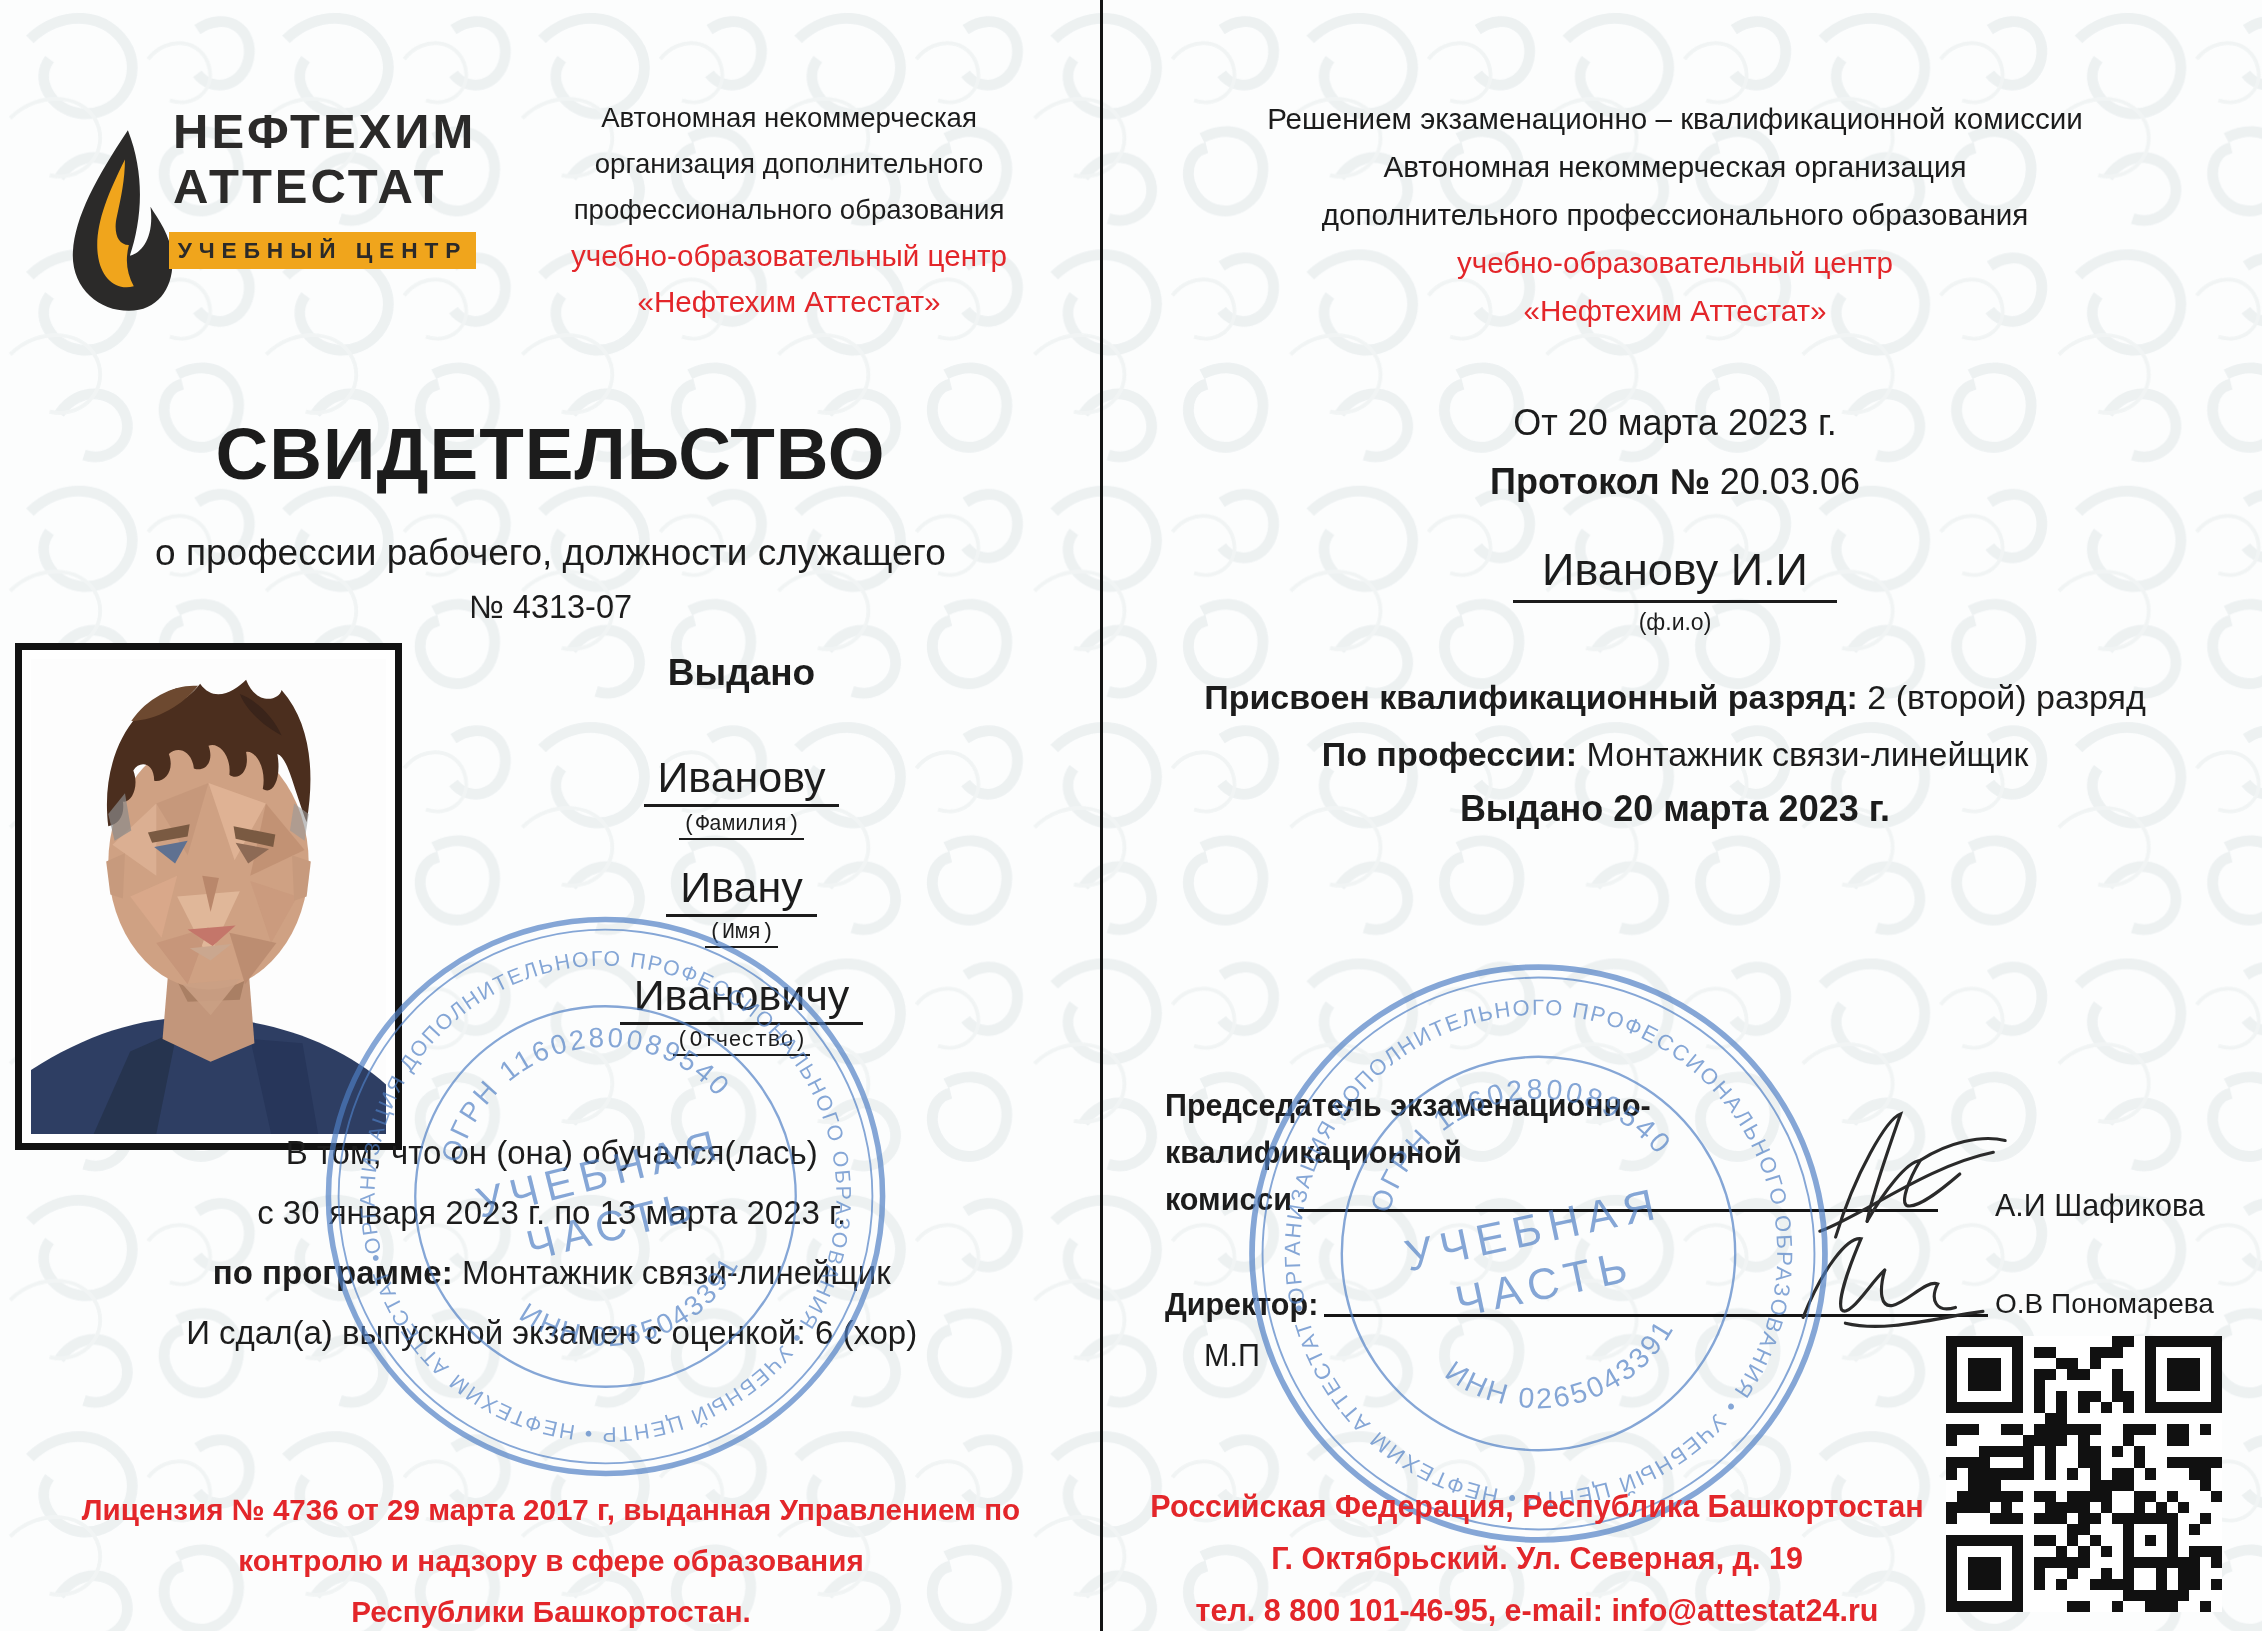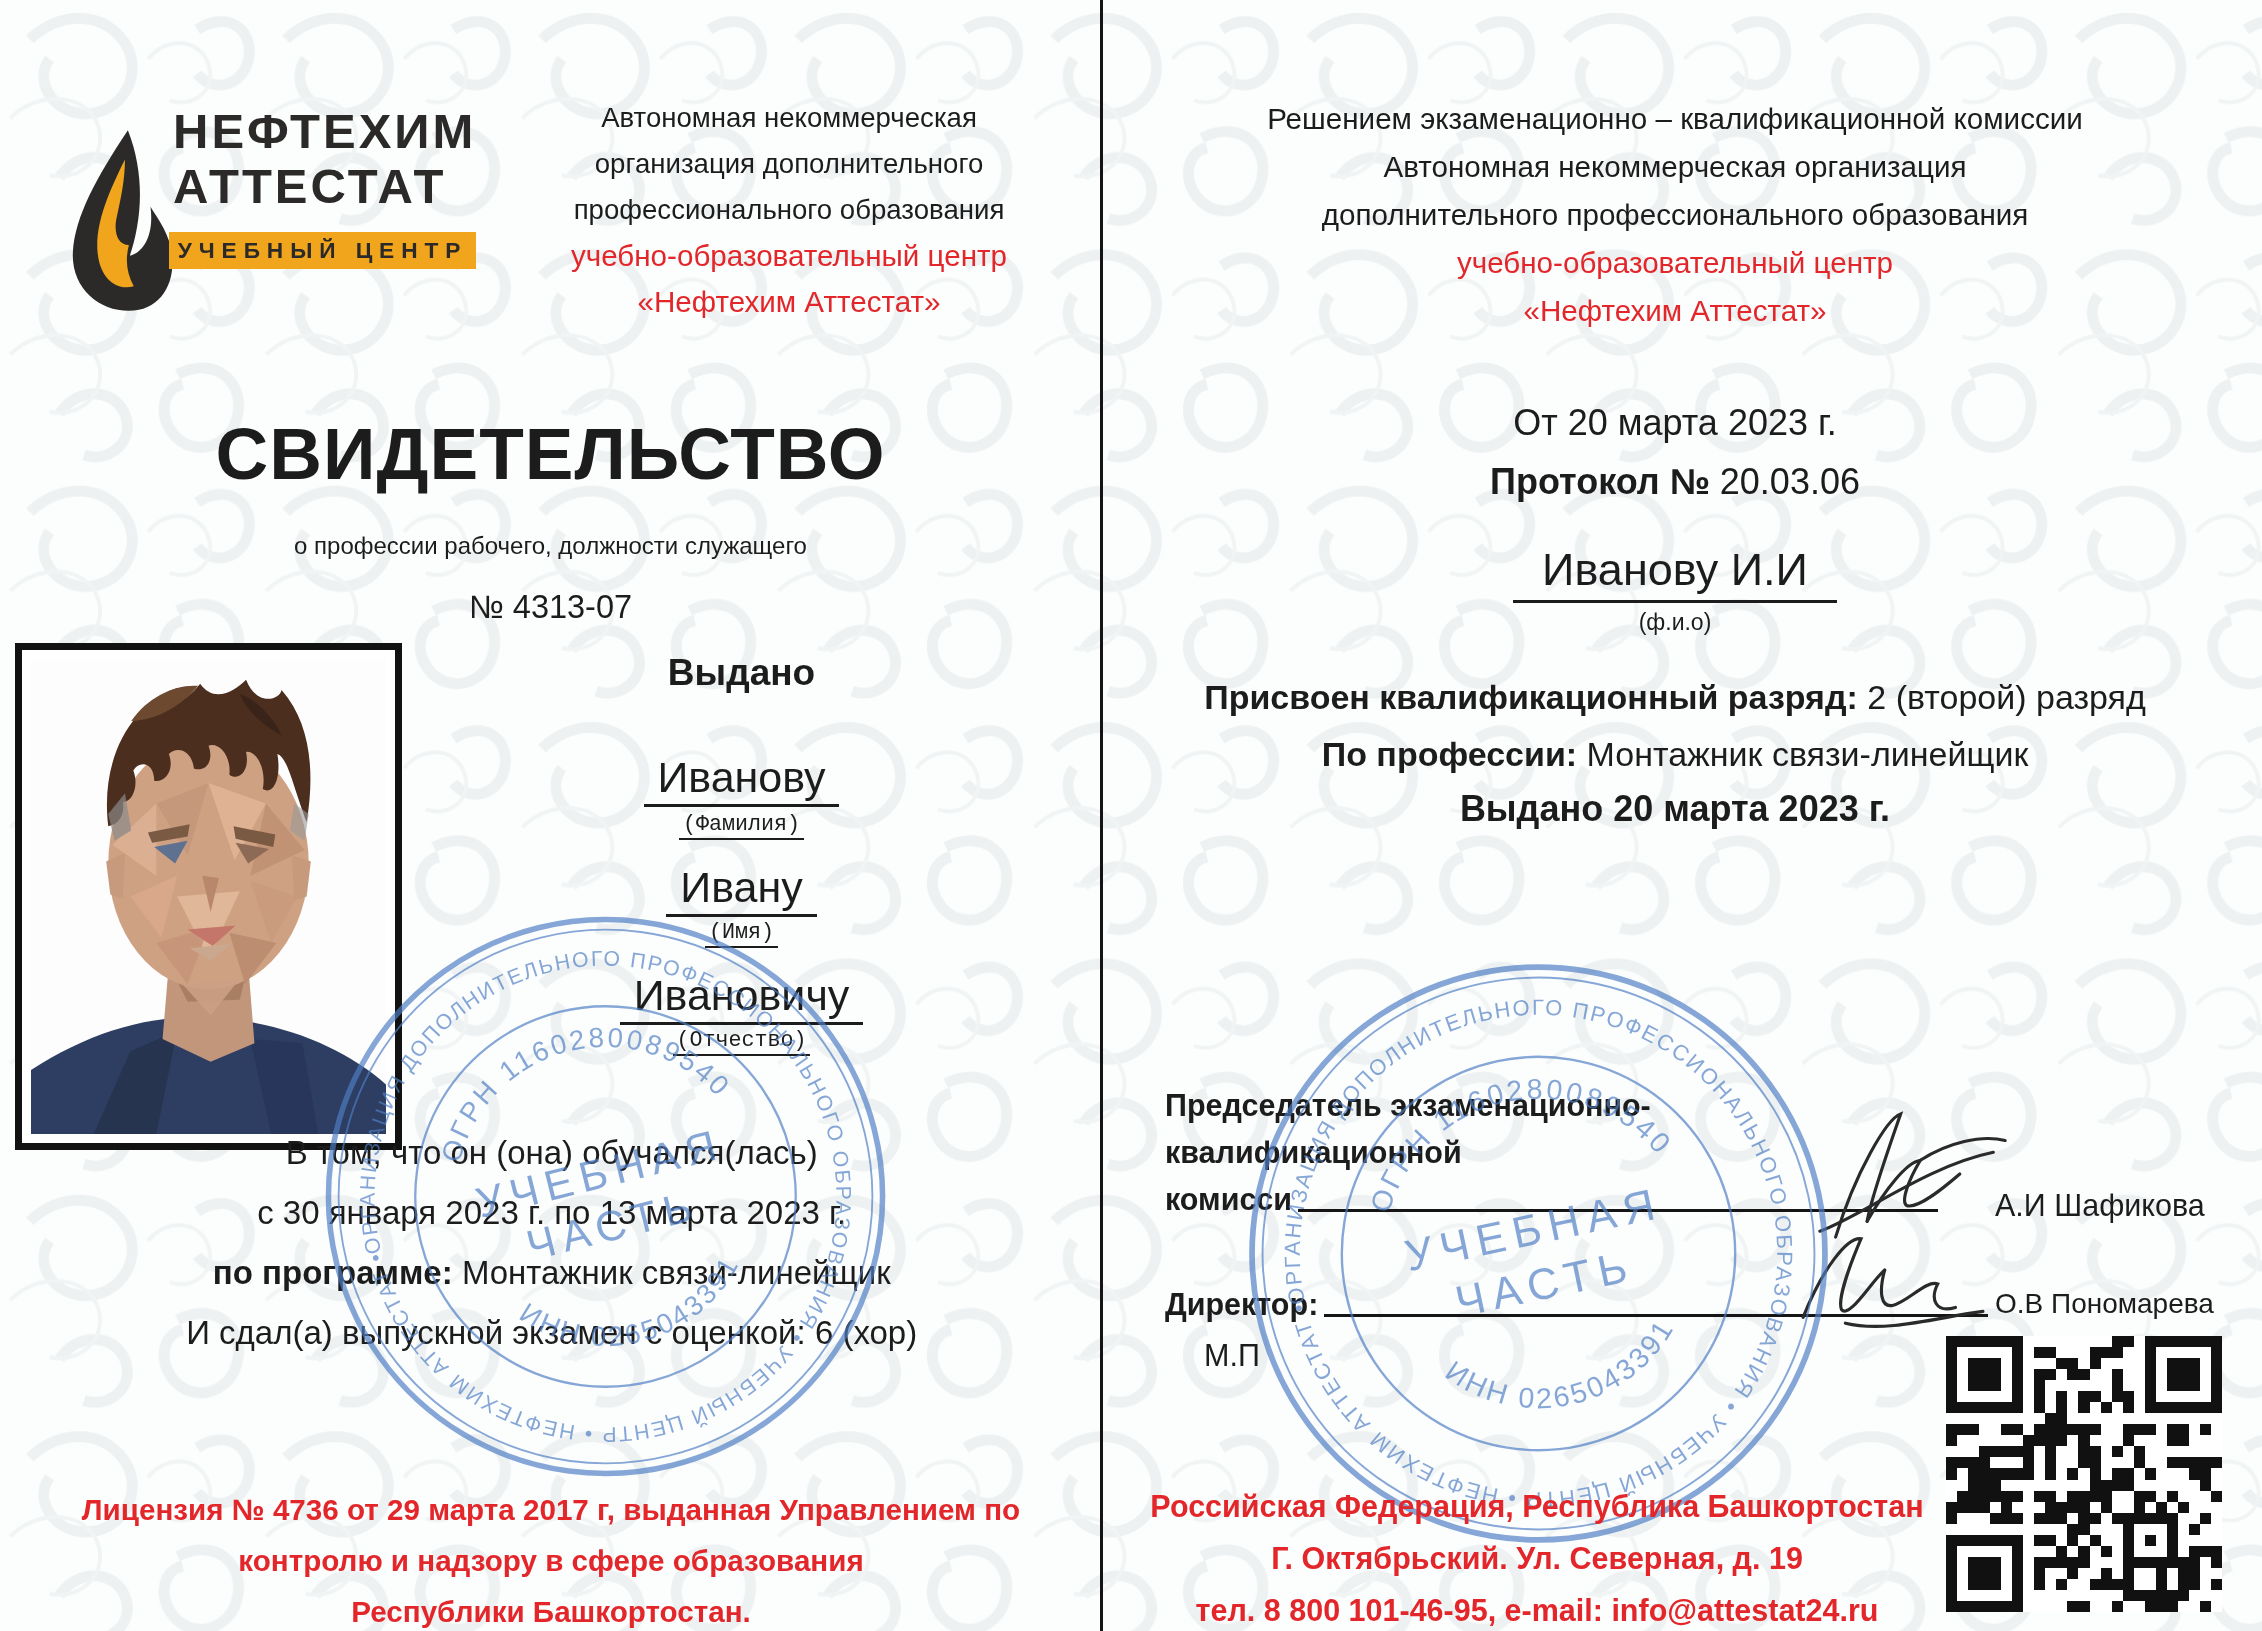--- a/index.html
+++ b/index.html
@@ -23,21 +23,21 @@
     font-size:49px;font-weight:bold;letter-spacing:3px;color:#2b2a29;}
   #logo-banner{left:169px;top:232px;width:307px;height:37px;background:#f0a51c;
     display:flex;align-items:center;justify-content:center;
     font-size:22.7px;font-weight:bold;letter-spacing:6.9px;color:#2b2a29;}
 
   
   #left-org{left:512px;top:95px;width:554px;font-size:27.6px;line-height:46px;}
   #left-org .rl{font-size:29.6px;}
 
   #left-title{left:0;top:412px;width:1101px;font-size:73px;font-weight:bold;letter-spacing:1px;}
-  #left-subtitle{left:0;top:532px;width:1101px;font-size:24px;}
+  #left-subtitle{left:0;top:532px;width:1101px;font-size:37px;}
   #left-number{left:0;top:589px;width:1101px;font-size:32.5px;}
 
   
   #photo-frame{left:14.8px;top:643px;width:355px;height:475px;border:7.9px solid #121212;
     background:#fff;padding:8.9px;}
   #photo-frame svg{display:block;width:100%;height:100%;}
 
   
   #issued-label{left:394px;top:652px;width:695px;font-size:37px;font-weight:bold;}
   .name-line{left:394px;width:695px;}

